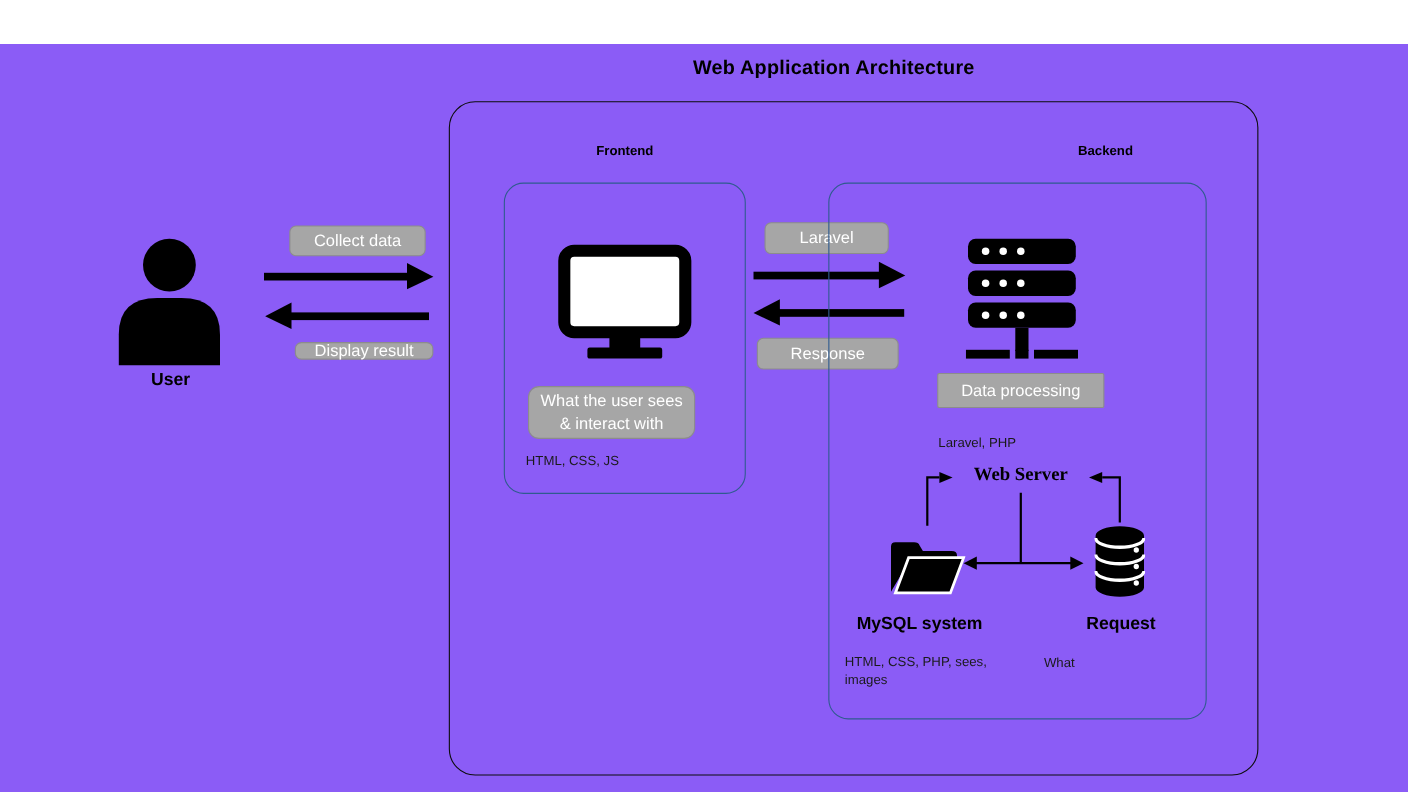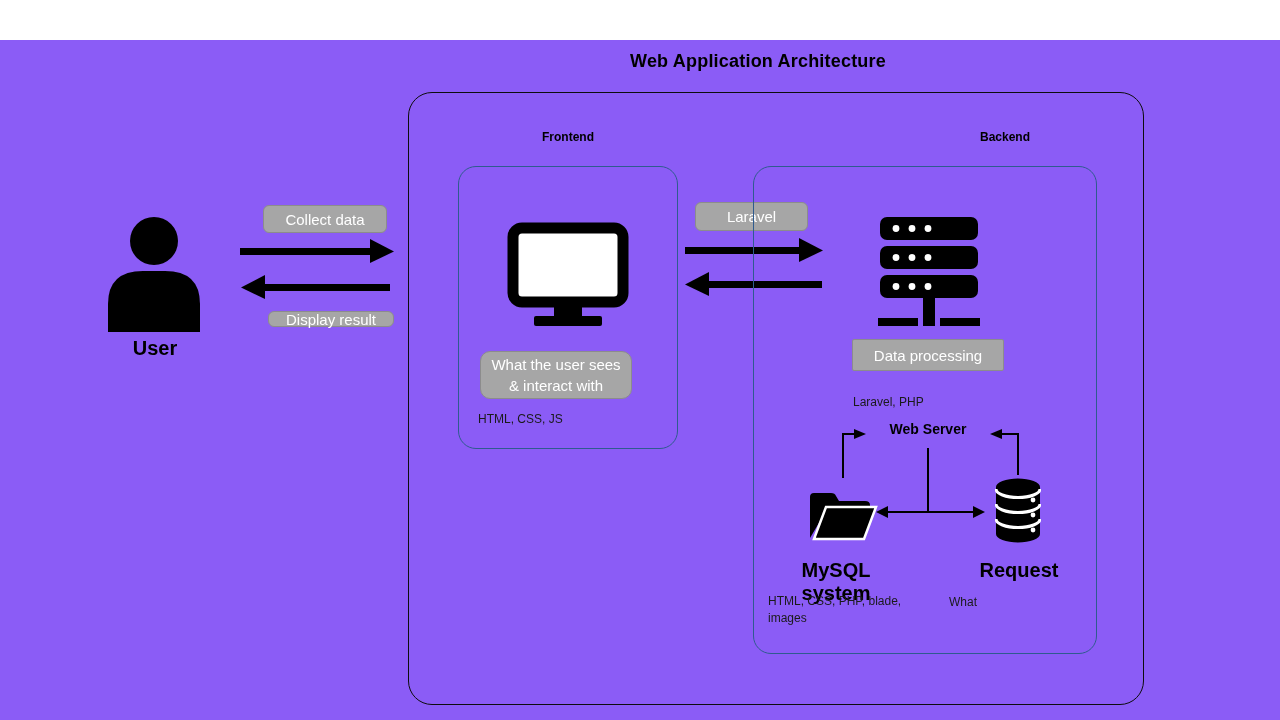--- a/index.html
+++ b/index.html
@@ -24,21 +24,21 @@
   .backend-box  { left:753px; top:126px; width:344px; height:488px; }
   .section-heading {
     font-size:12px; font-weight:bold; text-align:center;
   }
   .glabel {
     background:#a6a6a6; border:1px solid #8c8c8c; border-radius:6px;
     color:#ffffff; font-size:15px; text-align:center;
     display:flex; align-items:center; justify-content:center;
     line-height:21px; padding:2px 6px;
   }
-  .bold-label { font-weight:bold; font-size:20px; text-align:center; }
+  .bold-label { font-weight:bold; font-size:16px; text-align:center; }
   .small-text { font-size:12px; text-align:left; line-height:17px; color:#1a1a1a; }
   svg { display:block; }
 </style>
 </head>
 <body>
 
 <div class="stage">
 
   <div class="abs title">Web Application Architecture</div>
 
@@ -76,20 +76,21 @@
 
   <div class="abs glabel" style="left:695px; top:162px; width:113px; height:29px;">Laravel</div>
   <svg class="abs" style="left:684px; top:197px;" width="140" height="26" viewBox="0 0 140 26">
     <rect x="1" y="10" width="116" height="7" fill="#000"></rect>
     <polygon points="115,1 139,13.5 115,25" fill="#000"></polygon>
   </svg>
   <svg class="abs" style="left:684px; top:231px;" width="140" height="26" viewBox="0 0 140 26">
     <rect x="23" y="10" width="115" height="7" fill="#000"></rect>
     <polygon points="25,1 1,13.5 25,25" fill="#000"></polygon>
   </svg>
+  <div class="abs glabel" style="left:688px; top:267px; width:129px; height:29px;">Response</div>
 
   <div class="abs section-heading" style="left:830px; top:90px; width:200px;text-align:right;">Backend</div>
   <div class="abs inner-box backend-box"></div>
 
   <svg class="abs" style="left:878px; top:176px;" width="102" height="113" viewBox="0 0 102 113">
     <rect x="2" y="1" width="98" height="23" rx="7" fill="#000"></rect>
     <rect x="2" y="30" width="98" height="23" rx="7" fill="#000"></rect>
     <rect x="2" y="59" width="98" height="23" rx="7" fill="#000"></rect>
     <circle cx="18" cy="12.5" r="3.4" fill="#fff"></circle>
       <circle cx="34" cy="12.5" r="3.4" fill="#fff"></circle>
@@ -102,21 +103,21 @@
       <circle cx="50" cy="70.5" r="3.4" fill="#fff"></circle>
     <rect x="45" y="82" width="12" height="21" fill="#000"></rect>
     <rect x="0" y="102" width="40" height="8" fill="#000"></rect>
     <rect x="45" y="102" width="12" height="8" fill="#000"></rect>
     <rect x="62" y="102" width="40" height="8" fill="#000"></rect>
   </svg>
 
   <div class="abs glabel" style="left:852px; top:299px; width:152px; height:32px; border-radius:2px;">Data processing</div>
   <div class="abs small-text" style="left:853px; top:354px; width:150px;">Laravel, PHP</div>
 
-  <div class="abs bold-label" style="left:848px; top:381px; width:160px; font-size:14px;">Web Server</div>
+  <div class="abs bold-label" style="left:848px; top:381px; width:160px; font-size:17px;font-family:Liberation Serif, serif;">Web Server</div>
 
   <svg class="abs" style="left:790px; top:386px;" width="260" height="94" viewBox="0 0 260 94">
 
     <polyline points="53,52 53,8 64,8" fill="none" stroke="#000" stroke-width="2"></polyline>
     <polygon points="64,3 76,8 64,13" fill="#000"></polygon>
 
     <polyline points="228,49 228,8 212,8" fill="none" stroke="#000" stroke-width="2"></polyline>
     <polygon points="212,3 200,8 212,13" fill="#000"></polygon>
 
     <line x1="138" y1="22" x2="138" y2="86" stroke="#000" stroke-width="2"></line>
@@ -135,18 +136,18 @@
     <path d="M1,10 v47 a22,8.5 0 0 0 44,0 v-47 a22,8.5 0 0 0 -44,0 z" fill="#000"></path>
     <path d="M1,12 a22,8.5 0 0 0 44,0" fill="none" stroke="#fff" stroke-width="3"></path>
     <path d="M1,27 a22,8.5 0 0 0 44,0" fill="none" stroke="#fff" stroke-width="3"></path>
     <path d="M1,42 a22,8.5 0 0 0 44,0" fill="none" stroke="#fff" stroke-width="3"></path>
     <circle cx="38" cy="23" r="2.4" fill="#fff"></circle>
     <circle cx="38" cy="38" r="2.4" fill="#fff"></circle>
     <circle cx="38" cy="53" r="2.4" fill="#fff"></circle>
   </svg>
 
   <div class="abs bold-label" style="left:766px; top:519px; width:140px;">MySQL system</div>
-  <div class="abs small-text" style="left:768px; top:553px; width:150px;">HTML, CSS, PHP, blade, images</div>
+  <div class="abs small-text" style="left:768px; top:553px; width:150px;">HTML, CSS, PHP, sees, images</div>
 
   <div class="abs bold-label" style="left:949px; top:519px; width:140px;">Request</div>
   <div class="abs small-text" style="left:949px; top:554px; width:140px;">What</div>
 
 </div>
 
 </body></html>

